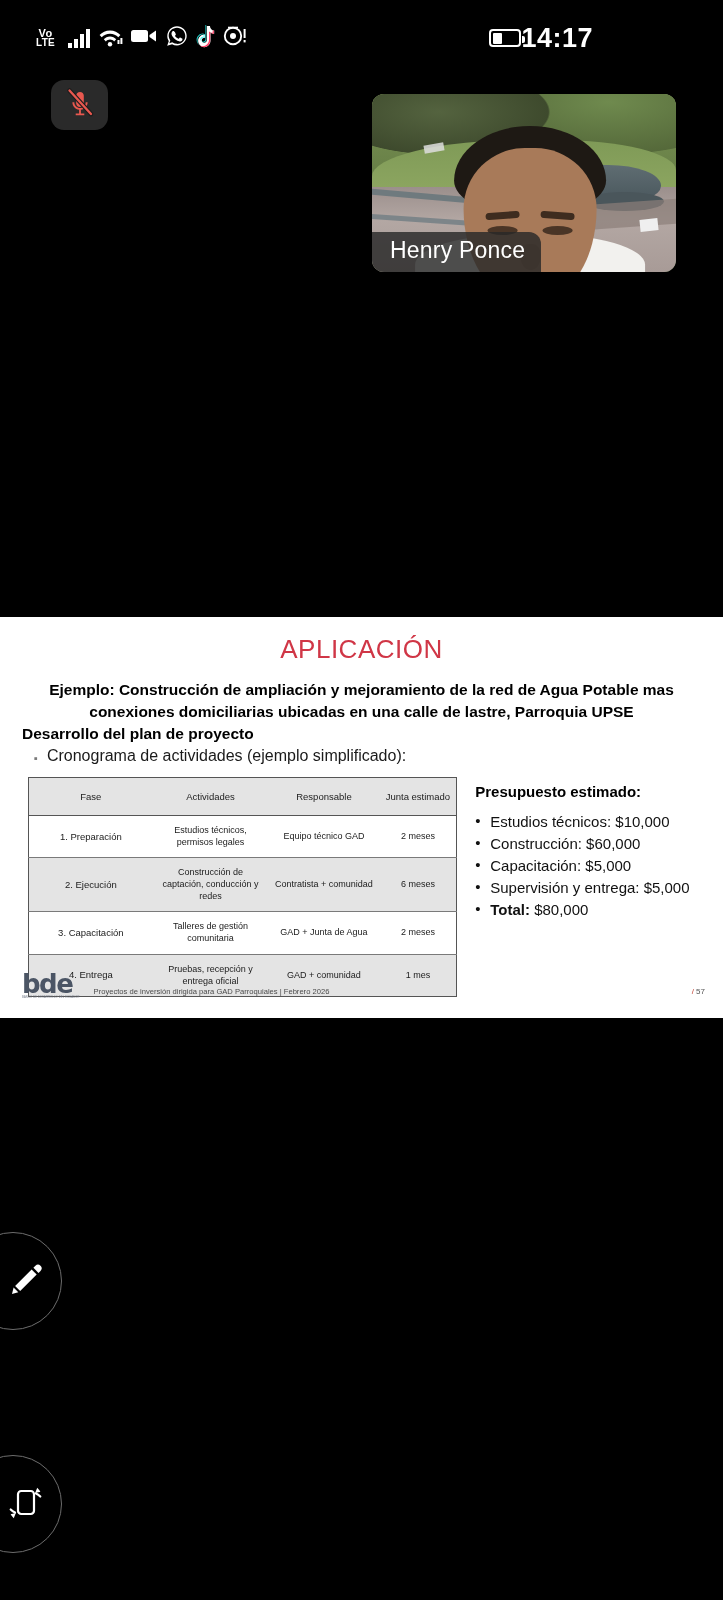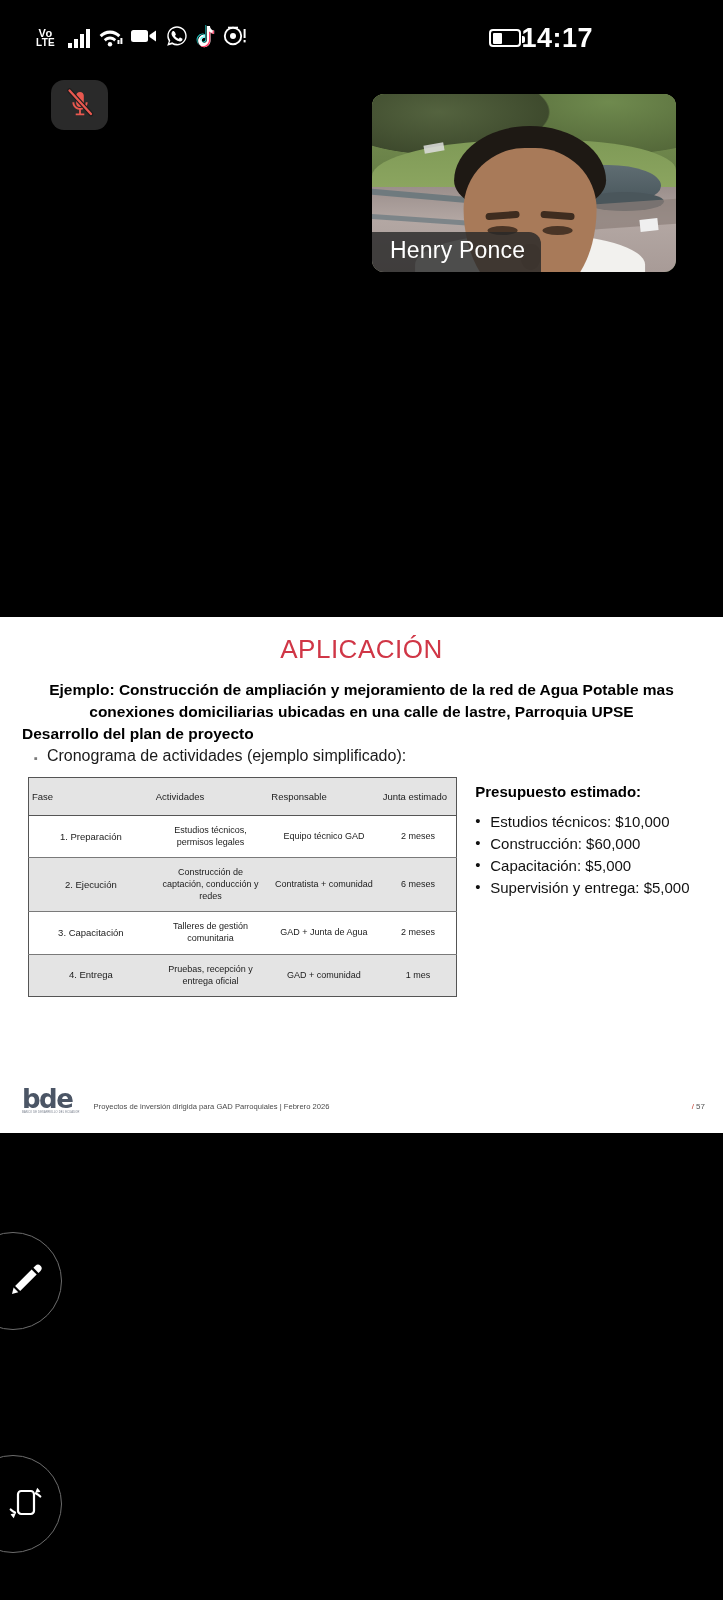--- a/index.html
+++ b/index.html
@@ -124,21 +124,21 @@
   .collar-l { left:38%; border-left:22px solid transparent; border-right:0 solid transparent; border-bottom:30px solid #dedbd4; }
   .collar-r { right:38%; border-right:22px solid transparent; border-left:0 solid transparent; border-bottom:30px solid #dedbd4; }
   .namebadge {
     position:absolute; left: 0; bottom: 0; padding: 5px 16px 8px 18px;
     background: rgba(40,40,40,.82); color:#fff; font-size:23px; letter-spacing:.2px;
     border-top-right-radius: 12px;
   }
 
   
   .slide {
-    position:absolute; left:0; top:617px; width:723px; height:516px; background:#fff;
+    position:absolute; left:0; top:617px; width:723px; height:401px; background:#fff;
   }
   .slide-title {
     text-align:center; color:#d03646; font-size:26px; letter-spacing:.5px;
     padding-top: 17px; font-weight: 400;
   }
   .slide-heading {
     font-size:15.5px; font-weight:bold; color:#000; text-align:center;
     line-height:1.42; padding: 14px 22px 0 22px;
   }
   .slide-sub {
@@ -152,21 +152,21 @@
   .bullet-line .dot { color:#7a7a7a; font-size:11px; line-height: 22px;}
   .slide-body { display:flex; padding: 8px 14px 0 28px; gap: 18px; }
 
   
   table.sched {
     border-collapse: collapse; width: 437px; table-layout: fixed;
     border: 1.5px solid #555;
   }
   table.sched th {
     background:#e4e4e4; font-size:9.5px; font-weight:400; color:#222;
-    padding: 13px 3px; text-align:left; border-bottom: 1.5px solid #555;
+    padding: 13px 3px; text-align:center; border-bottom: 1.5px solid #555;
   }
   table.sched td {
     font-size:9px; color:#1b1b1b; text-align:center; padding: 9px 4px;
     border-bottom: 1.2px solid #7a7a7a; line-height:1.3;
   }
   table.sched tr:last-child td { border-bottom: none; }
   table.sched tbody tr:nth-child(even) { background:#e4e4e4; }
   table.sched tbody tr:nth-child(odd) { background:#fff; }
   table.sched td.fase { font-size:9.5px; }
   col.c1{width:29%;} col.c2{width:27%;} col.c3{width:26%;} col.c4{width:18%;}
@@ -368,20 +368,24 @@
         </tbody>
       </table>
 
       <div class="budget">
         <div class="budget-title">Presupuesto estimado:</div>
         <ul>
           <li>Estudios técnicos: $10,000</li>
           <li>Construcción: $60,000</li>
           <li>Capacitación: $5,000</li>
           <li>Supervisión y entrega: $5,000</li>
+          <li>
+            <b>Total:</b>
+            <span>$80,000</span>
+          </li>
         </ul>
       </div>
     </div>
 
     <div class="slide-footer">
       <div>
         <div class="bde-logo">bde</div>
         <div class="bde-sub">BANCO DE DESARROLLO DEL ECUADOR</div>
       </div>
       <div class="footer-caption">Proyectos de inversión dirigida para GAD Parroquiales | Febrero 2026</div>

